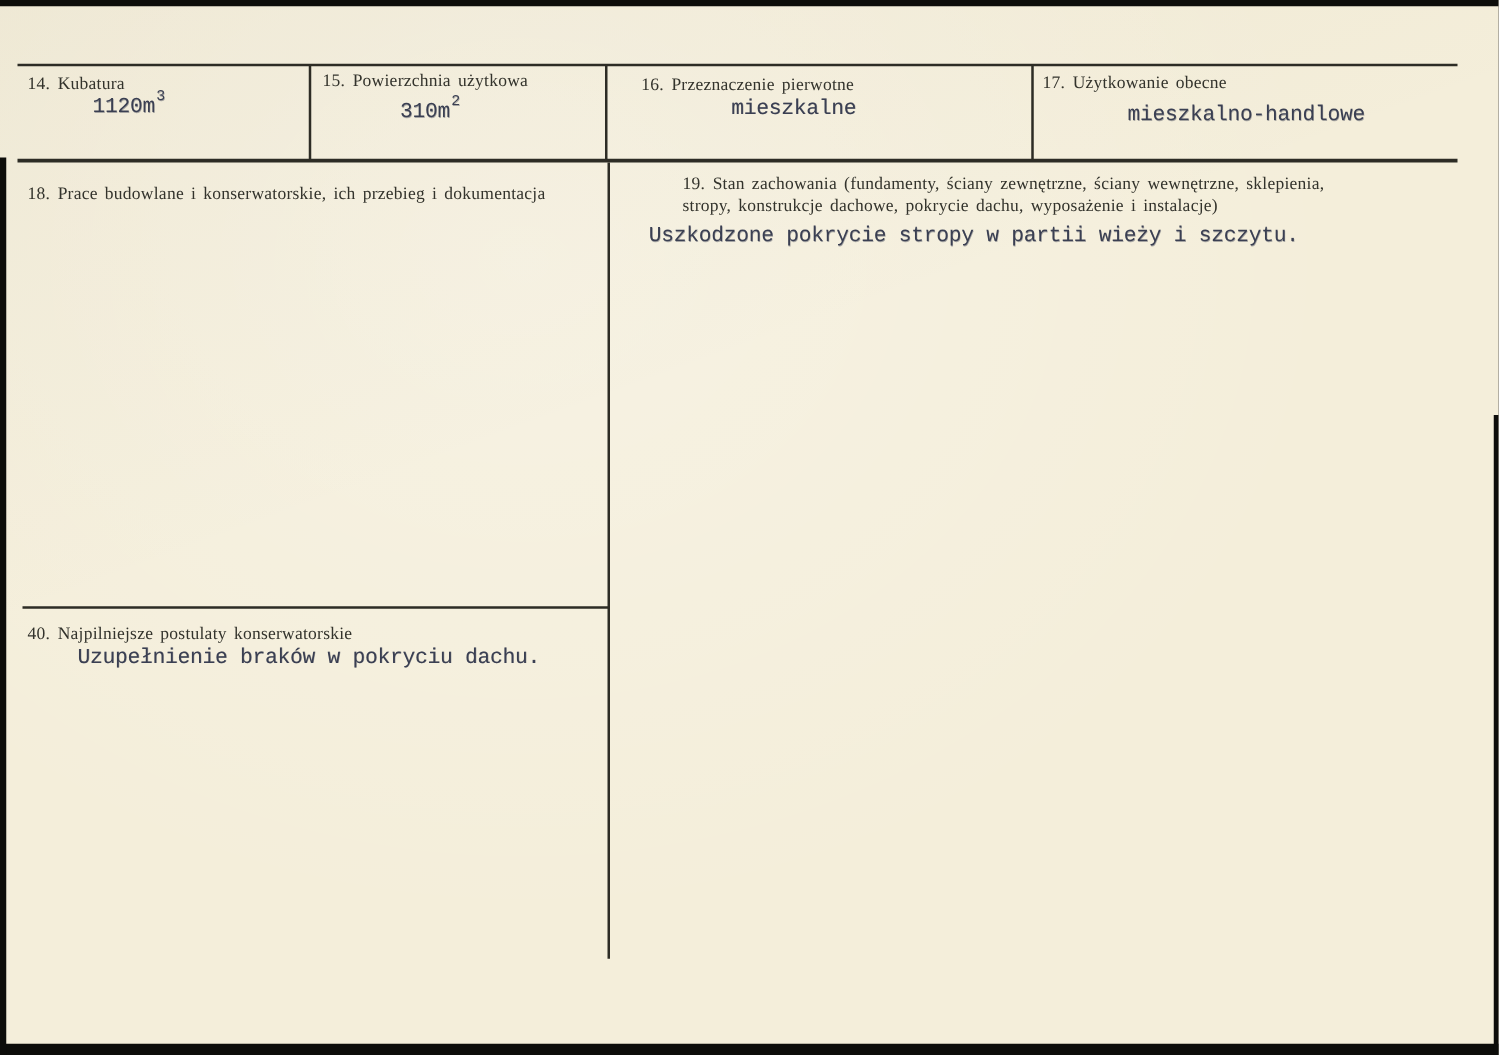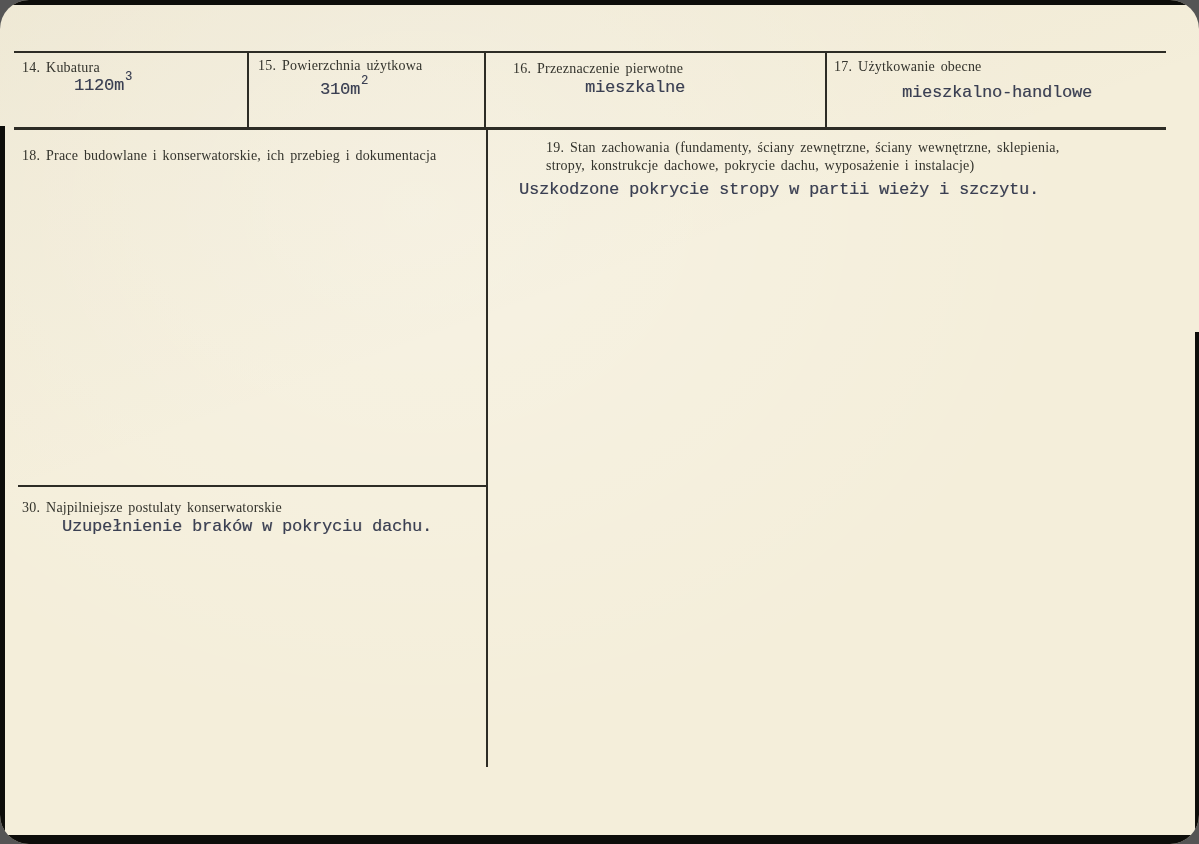--- a/index.html
+++ b/index.html
@@ -4,21 +4,20 @@
 <style>
   html,body{margin:0;padding:0;background:#555;}
   .scan{
     position:relative;
     width:1199px;height:844px;
     background:var(--paper,#f4eeda);
     background-image:radial-gradient(ellipse at 35% 25%, rgba(255,255,255,.25), rgba(0,0,0,0) 60%),
                      linear-gradient(160deg, rgba(120,100,60,.05), rgba(0,0,0,0) 40%);
     overflow:hidden;
     font-family:"Liberation Serif", serif;
-    border-radius:29px;
   }
   .edge{position:absolute;background:var(--scan_edge,#0d0d0a);}
   .edge-top{left:0;top:0;width:1199px;height:5px;}
   .edge-bottom{left:0;top:835px;width:1199px;height:9px;}
   .edge-left{left:0;top:126px;width:5px;height:718px;}
   .edge-right{left:1195px;top:332px;width:4px;height:512px;}
   .hline,.vline{position:absolute;background:var(--rule,#2d2c25);}
   .lbl{
     position:absolute;
     font-size:14px;line-height:18px;
@@ -96,18 +95,18 @@
 
   <div>
     <div class="lbl wrap" style="left:511px;top:139px;">
       <span class="num">19.</span><span>Stan zachowania (fundamenty, ściany zewnętrzne, ściany wewnętrzne, sklepienia, stropy, konstrukcje dachowe, pokrycie dachu, wyposażenie i instalacje)</span>
     </div>
     <div class="typed" style="left:519px;top:180px;">Uszkodzone pokrycie stropy w partii wieży i szczytu.</div>
   </div>
 
   <div>
     <div class="lbl" style="left:22px;top:499px;">
-      <span class="num">30.</span><span>Najpilniejsze postulaty konserwatorskie</span>
+      <span class="num">40.</span><span>Najpilniejsze postulaty konserwatorskie</span>
     </div>
     <div class="typed" style="left:62px;top:517px;">Uzupełnienie braków w pokryciu dachu.</div>
   </div>
 
 </div>
 
 </body></html>

